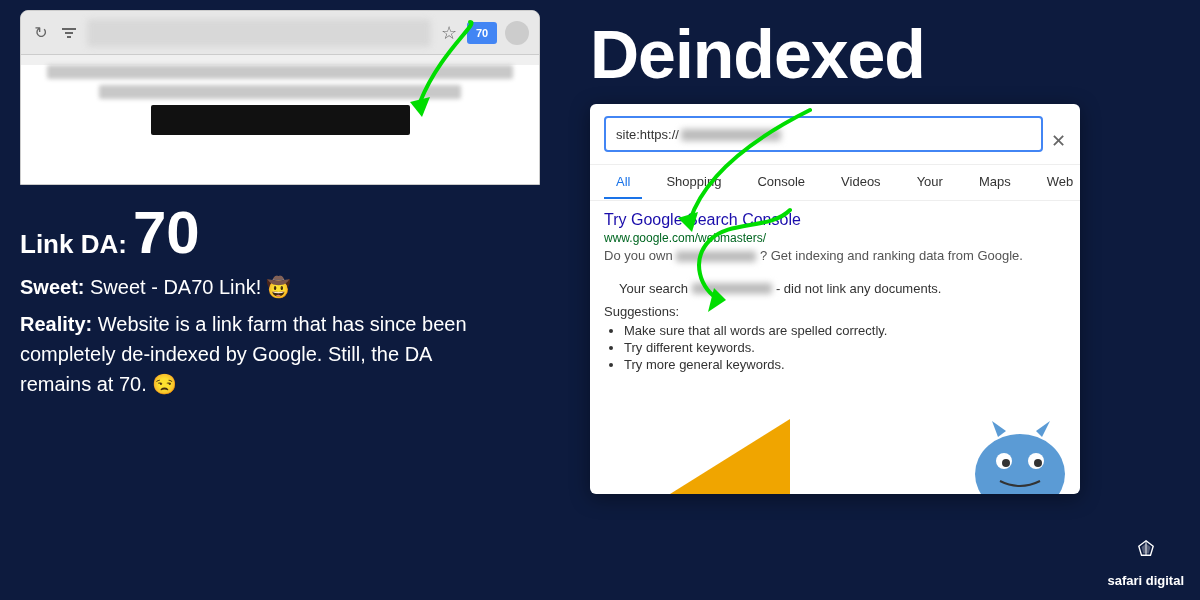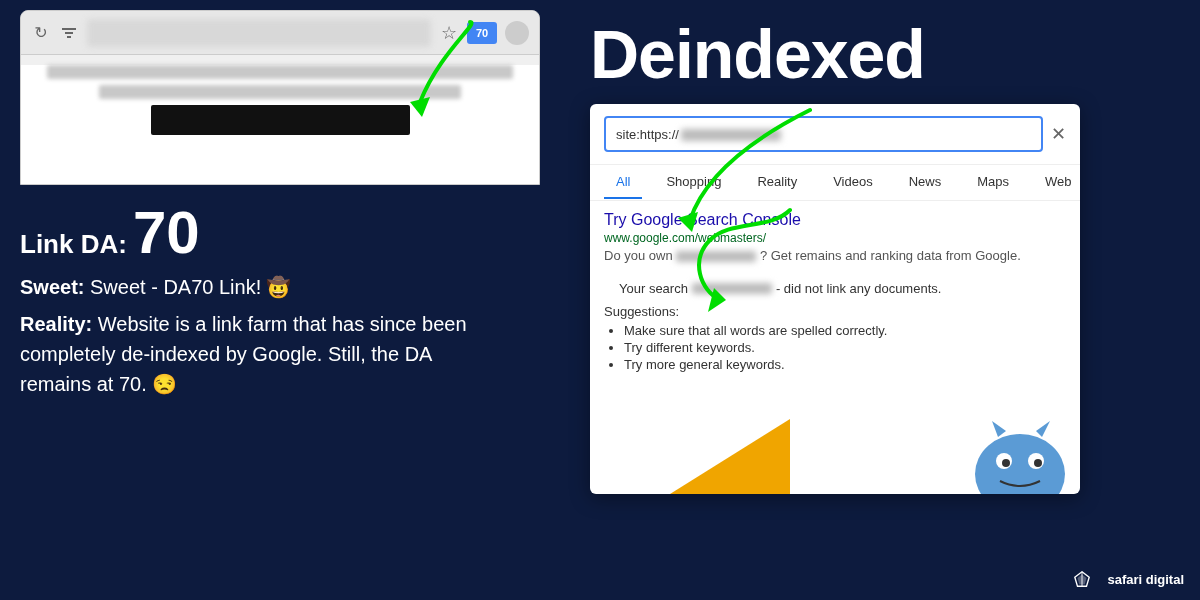--- a/index.html
+++ b/index.html
@@ -184,21 +184,21 @@
       background: white;
       border-radius: 6px;
       overflow: hidden;
       position: relative;
       box-shadow: 0 4px 20px rgba(0,0,0,0.4);
     }
 
     
     .google-search-bar {
       display: flex;
-      align-items: center;
+      align-items: flex-end;
       padding: 12px 14px;
       border-bottom: 1px solid #eee;
       gap: 8px;
     }
 
     .google-search-input {
       flex: 1;
       height: 36px;
       border: 2px solid #4285f4;
       border-radius: 4px;
@@ -327,20 +327,21 @@
     .safari-watermark {
       position: absolute;
       bottom: 12px;
       right: 16px;
       display: flex;
       align-items: center;
       gap: 16px;
       color: white;
       font-size: 13px;
       font-weight: 600;
+      flex-direction: column;
     }
 
     .safari-logo {
       width: 18px;
       height: 18px;
     }
 
     
     svg.arrow-svg {
       position: absolute;
@@ -405,38 +406,38 @@
         <span class="search-text-content">
           <span>site:https://</span><span class="search-blurred"></span>
         </span>
       </div>
       <div class="google-search-close">✕</div>
     </div>
 
     <div class="google-nav">
       <div class="google-tab active">All</div>
       <div class="google-tab">Shopping</div>
-      <div class="google-tab">Reality</div>
+      <div class="google-tab">Console</div>
       <div class="google-tab">Videos</div>
-      <div class="google-tab">News</div>
+      <div class="google-tab">Your</div>
       <div class="google-tab">Maps</div>
       <div class="google-tab">Web</div>
       <div class="google-tab-more">
         <span style="font-size:16px;color:#555;">⋮</span>
         <span>Still</span>
       </div>
     </div>
 
     <div class="google-results">
       <a class="google-result-link">Try Google Search Console</a>
       <div class="google-result-url">www.google.com/webmasters/</div>
       <div class="google-result-desc">
         <span>Do you own</span>
         <span class="blurred-inline"></span>
-        <span>? Get remains and ranking data from Google.</span>
+        <span>? Get indexing and ranking data from Google.</span>
       </div>
 
       <div class="google-no-results">
         <span>Your search</span>
         <span class="blurred-inline"></span>
         <span>- did not link any documents.</span>
       </div>
 
       <div class="google-suggestions">
         <div>Suggestions:</div>

